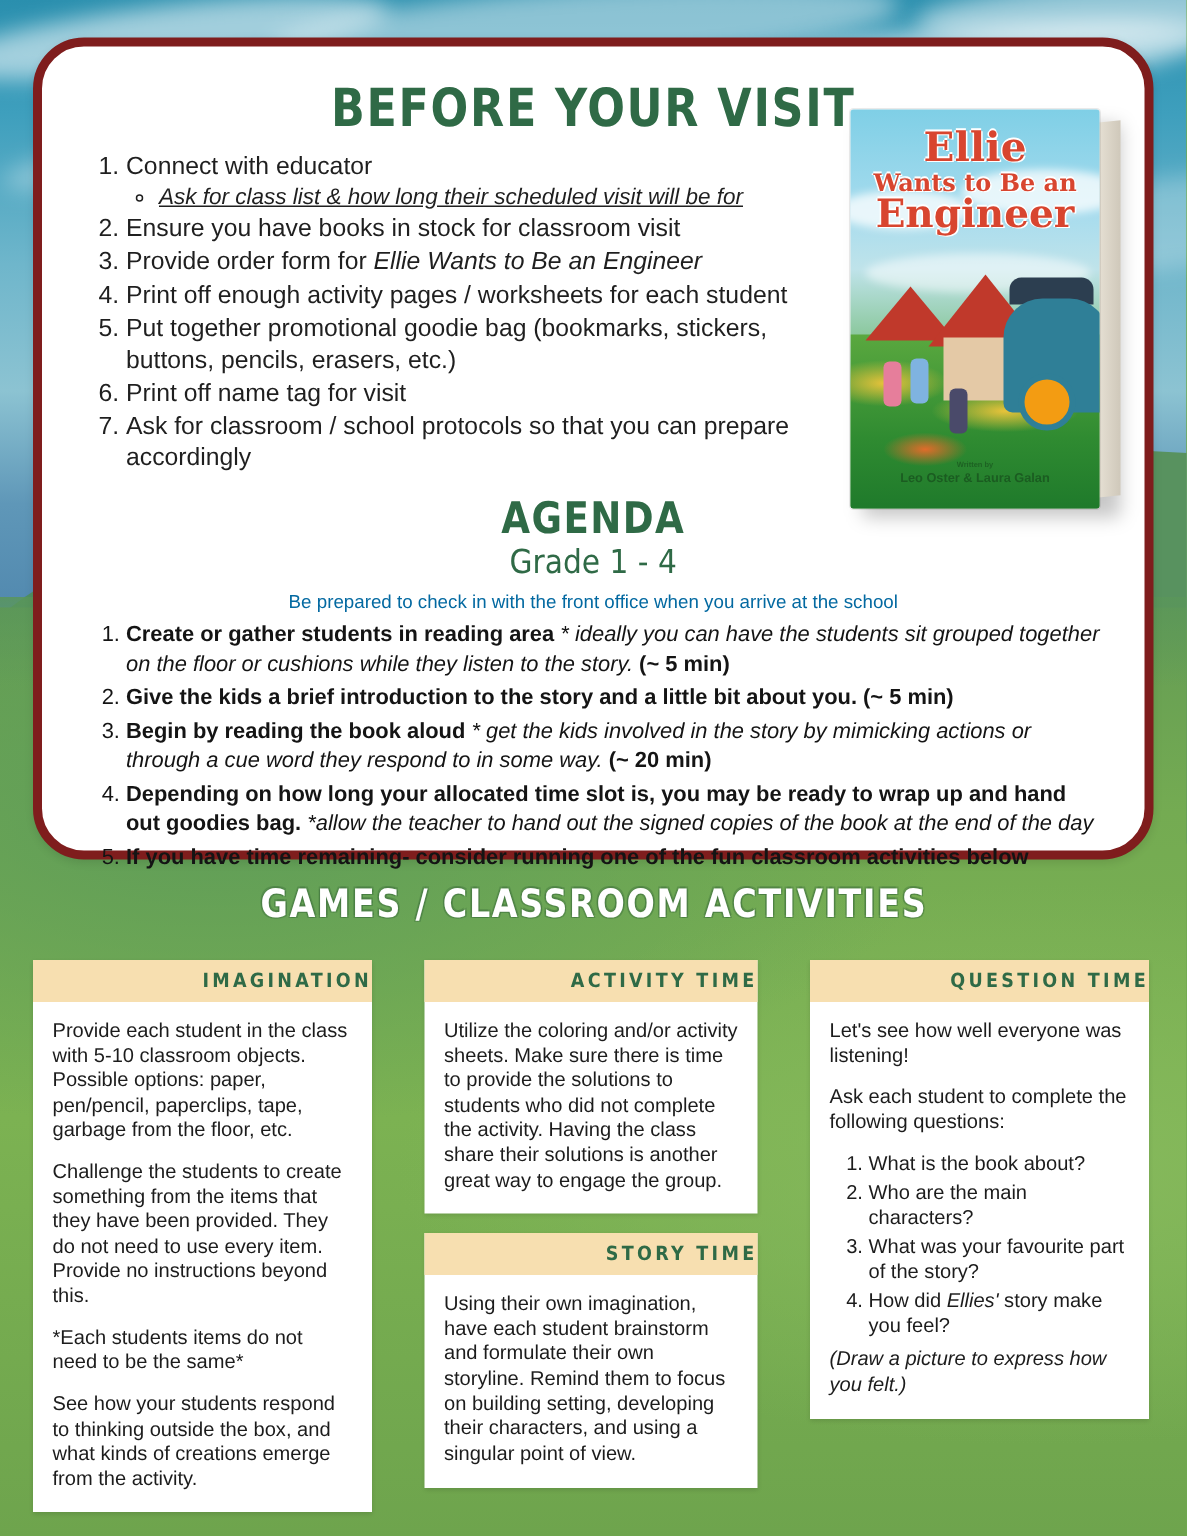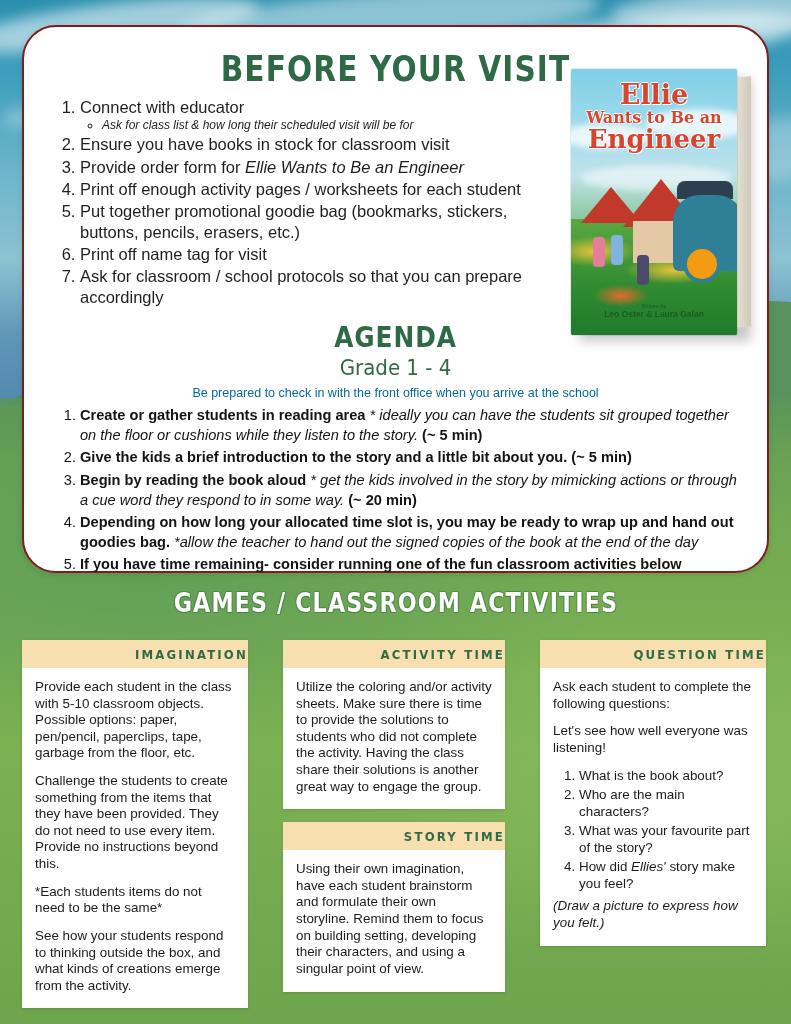--- a/index.html
+++ b/index.html
@@ -48,41 +48,41 @@
       linear-gradient(180deg,#649c54 0%, #74ab52 22%, #7cb252 55%, #6ea44d 100%);
   }
   .grass-top-fade {
     position:absolute; left:0; top:398px; width:791px; height:60px;
     background:linear-gradient(180deg, rgba(90,150,90,.85) 0%, rgba(110,168,78,0) 100%);
   }
 
   
   #main-card {
     position:absolute; left:22px; top:25px; width:747px; height:548px;
-    background:#ffffff; border:2px solid #7f1d1d; border-radius:34px;
+    background:#ffffff; border:6px solid #7f1d1d; border-radius:34px;
     box-sizing:border-box; z-index:2;
     box-shadow:0 2px 6px rgba(0,0,0,.10);
   }
   .card-inner { padding:12px 26px 0 26px; position:relative; height:100%; box-sizing:border-box;}
 
   .title-main {
     text-align:center; color:#2f6a46;
     font-family:"DejaVu Sans Condensed","Liberation Sans Narrow","Liberation Sans",sans-serif;
     font-weight:bold; font-size:35px; letter-spacing:1.2px;
     transform:scaleX(.94); margin:10px 0 8px 0;
   }
 
   ol.before-list {
     margin:0; padding-left:30px; list-style-position:outside;
     font-size:16.5px; color:#1f1f1f; line-height:1.28;
     width:470px;
   }
   ol.before-list > li { margin-bottom:1px; }
   ul.sub { margin:0 0 0 0; padding-left:22px; list-style-type:circle; }
-  ul.sub li { font-style:italic; font-size:12px; }
+  ul.sub li { font-style:italic; font-size:15px;text-decoration:underline; }
   .ital { font-style:italic; }
 
   .title-agenda {
     text-align:center; color:#2f6a46; font-weight:bold;
     font-family:"DejaVu Sans Condensed","Liberation Sans Narrow","Liberation Sans",sans-serif;
     font-size:29px; letter-spacing:1px; margin:12px 0 0 0; transform:scaleX(.95);
   }
   .subtitle-agenda {
     text-align:center; color:#2f6a46;
     font-family:"DejaVu Sans Condensed","Liberation Sans Narrow","Liberation Sans",sans-serif;
@@ -341,22 +341,22 @@
       <div class="panel-body">
         <p>Using their own imagination, have each student brainstorm and formulate their own storyline. Remind them to focus on building setting, developing their characters, and using a singular point of view.</p>
       </div>
     </div>
   </div>
 
   <div class="col c3">
     <div class="panel">
       <div class="panel-head">QUESTION TIME</div>
       <div class="panel-body">
+        <p>Let's see how well everyone was listening!</p>
         <p>Ask each student to complete the following questions:</p>
-        <p>Let's see how well everyone was listening!</p>
         <ol>
           <li>What is the book about?</li>
           <li>Who are the main characters?</li>
           <li>What was your favourite part of the story?</li>
           <li><span>How did </span><i>Ellies'</i><span> story make you feel?</span></li>
         </ol>
         <p class="note-ital">(Draw a picture to express how you felt.)</p>
       </div>
     </div>
   </div>

